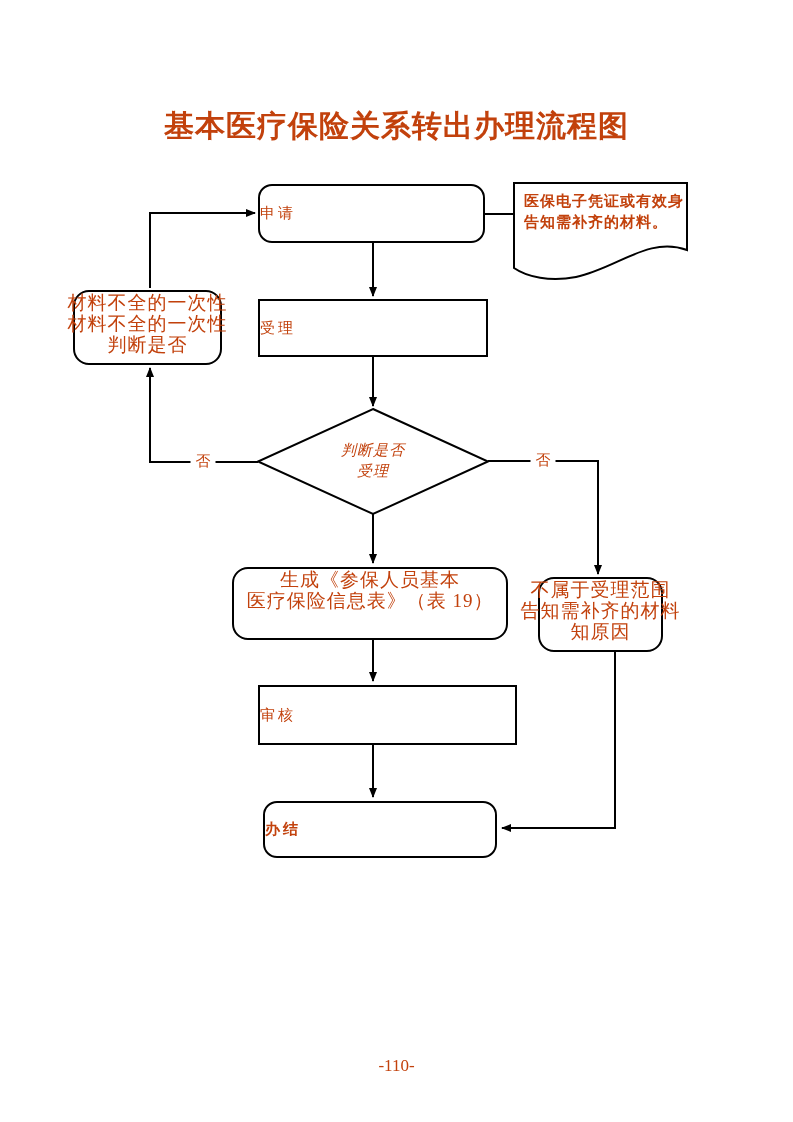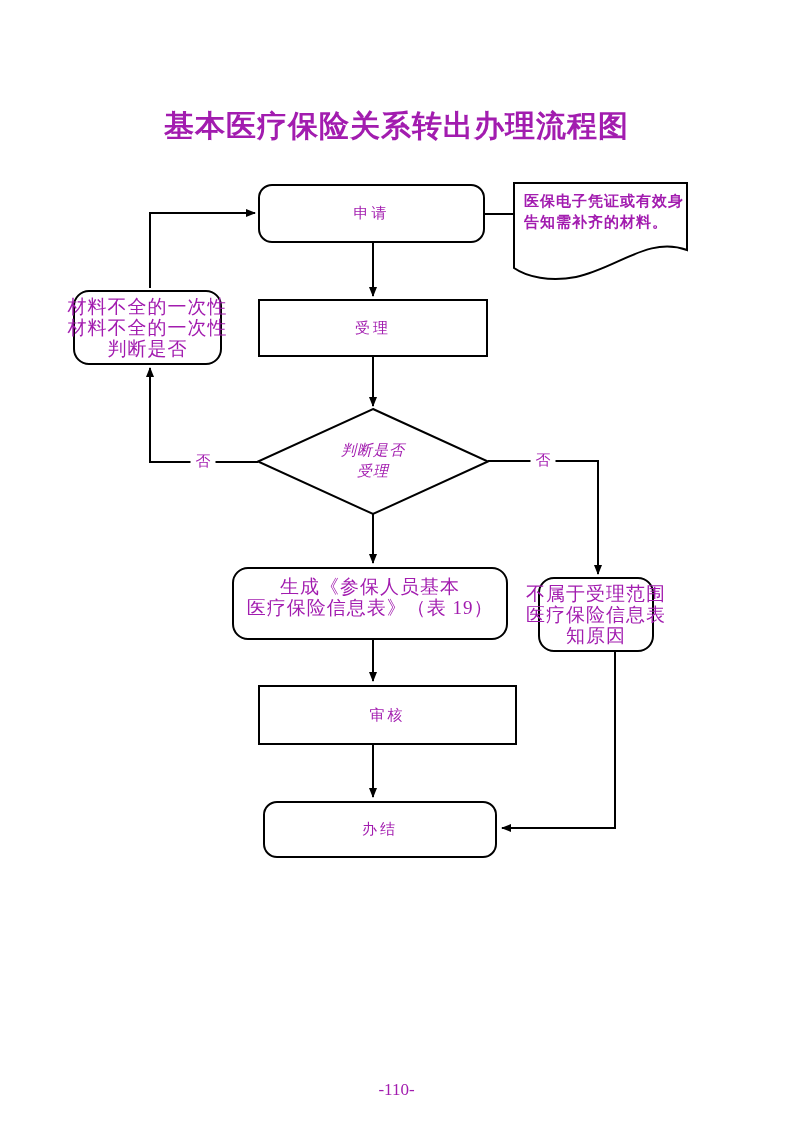--- a/index.html
+++ b/index.html
@@ -2,51 +2,51 @@
 <html><head>
 <meta charset="utf-8">
 <style>
   html,body{margin:0;padding:0;background:#e9e9e9;}
   .page{
     position:relative;
     width:793px;height:1122px;
     margin:0 auto;
     background:#ffffff;
     font-family:"Liberation Serif","DejaVu Serif",serif;
-    color:#a21caf;
+    color:#c2410c;
     overflow:hidden;
   }
   .title{
     position:absolute;
     left:0;top:106px;width:793px;
     text-align:center;
     font-size:30px;font-weight:bold;
     letter-spacing:1px;
   }
   svg.wires{position:absolute;left:0;top:0;width:793px;height:1122px;}
   .node{
     position:absolute;
     border:2px solid #000;
     background:#fff;
     box-sizing:border-box;
-    display:flex;align-items:center;justify-content:center;
+    display:flex;align-items:center;
     font-size:15px;
     letter-spacing:3px;
     text-align:center;
   }
   .rounded{border-radius:14px;}
   .multiline{
     flex-direction:column;
     letter-spacing:1px;
     line-height:21px;
     font-size:19px;
     border-radius:16px;
   }
   .multiline div{white-space:nowrap;}
-  .toptext{justify-content:flex-start;padding-top:7px;align-items:center;}
+  .toptext{justify-content:flex-start;align-items:center;}
   .floating-text{
     position:absolute;
     background:transparent;
     border:none;
     display:flex;flex-direction:column;
     align-items:center;justify-content:center;
     line-height:21px;font-size:15px;letter-spacing:1px;
     text-align:center;
     font-style:italic;
   }
@@ -60,21 +60,21 @@
   .doc-text div{white-space:nowrap;}
   .edge-label{
     position:absolute;
     background:#fff;
     font-size:15px;
     padding:0 5px;
     transform:translate(-50%,-50%);
   }
   .page-number{
     position:absolute;
-    left:0;top:1080px;width:793px;
+    left:0;top:1056px;width:793px;
     text-align:center;
     font-size:17px;
   }
 </style>
 </head>
 <body>
 
 <div class="page">
 
   <div class="title">基本医疗保险关系转出办理流程图</div>
@@ -136,29 +136,29 @@
   </div>
 
   <div class="edge-label" style="left:203px;top:461px;">否</div>
   <div class="edge-label" style="left:543px;top:460px;">否</div>
 
   <div class="node multiline toptext" style="left:232px;top:567px;width:276px;height:73px;">
     <div>生成《参保人员基本</div>
     <div>医疗保险信息表》（表 19）</div>
   </div>
 
-  <div class="node multiline" style="left:538px;top:577px;width:116px;height:75px;">
+  <div class="node multiline" style="left:538px;top:577px;width:125px;height:75px;">
     <div>不属于受理范围</div>
-    <div>医疗保险信息表</div>
+    <div>告知需补齐的材料</div>
     <div>知原因</div>
   </div>
 
   <div class="node" style="left:258px;top:685px;width:259px;height:60px;">
     <span>审核</span>
   </div>
 
-  <div class="node rounded" style="left:263px;top:801px;width:234px;height:57px;">
+  <div class="node rounded" style="left:263px;top:801px;width:234px;height:57px;font-weight:bold;">
     <span>办结</span>
   </div>
 
   <div class="page-number">-110-</div>
 
 </div>
 
 </body></html>

